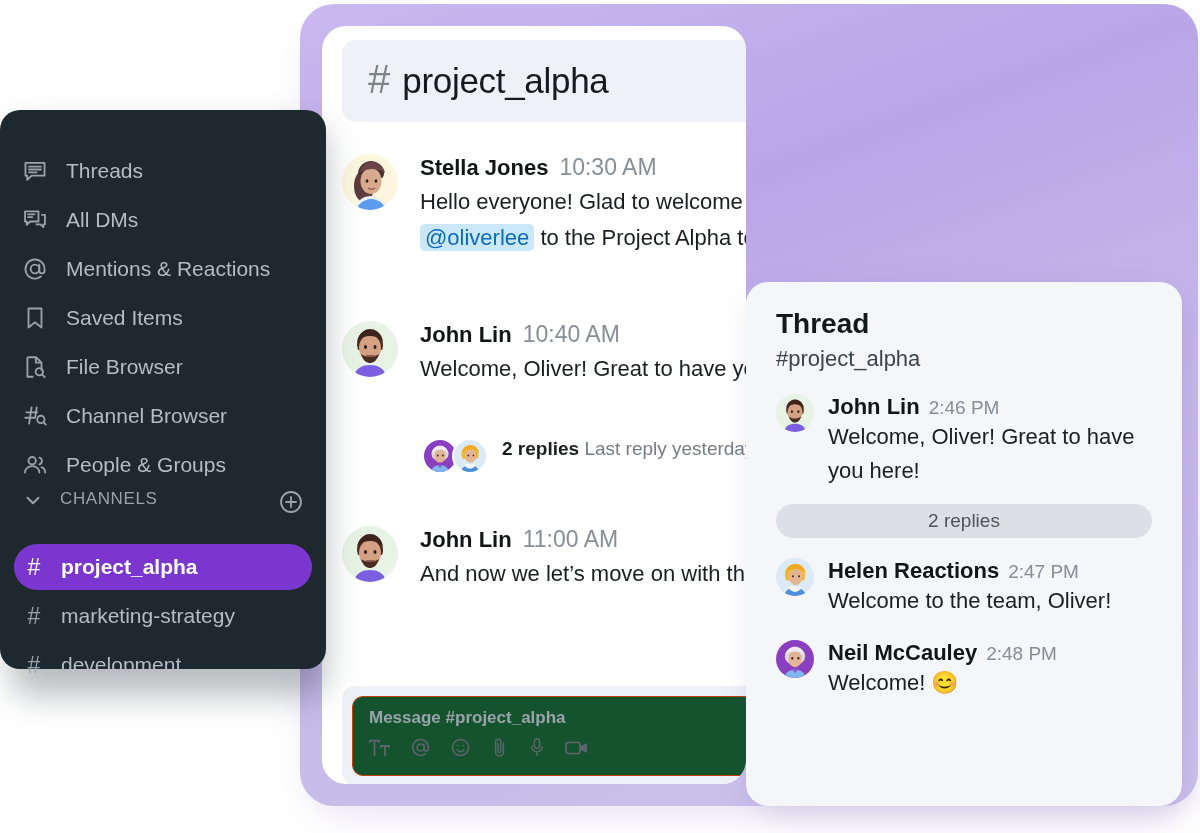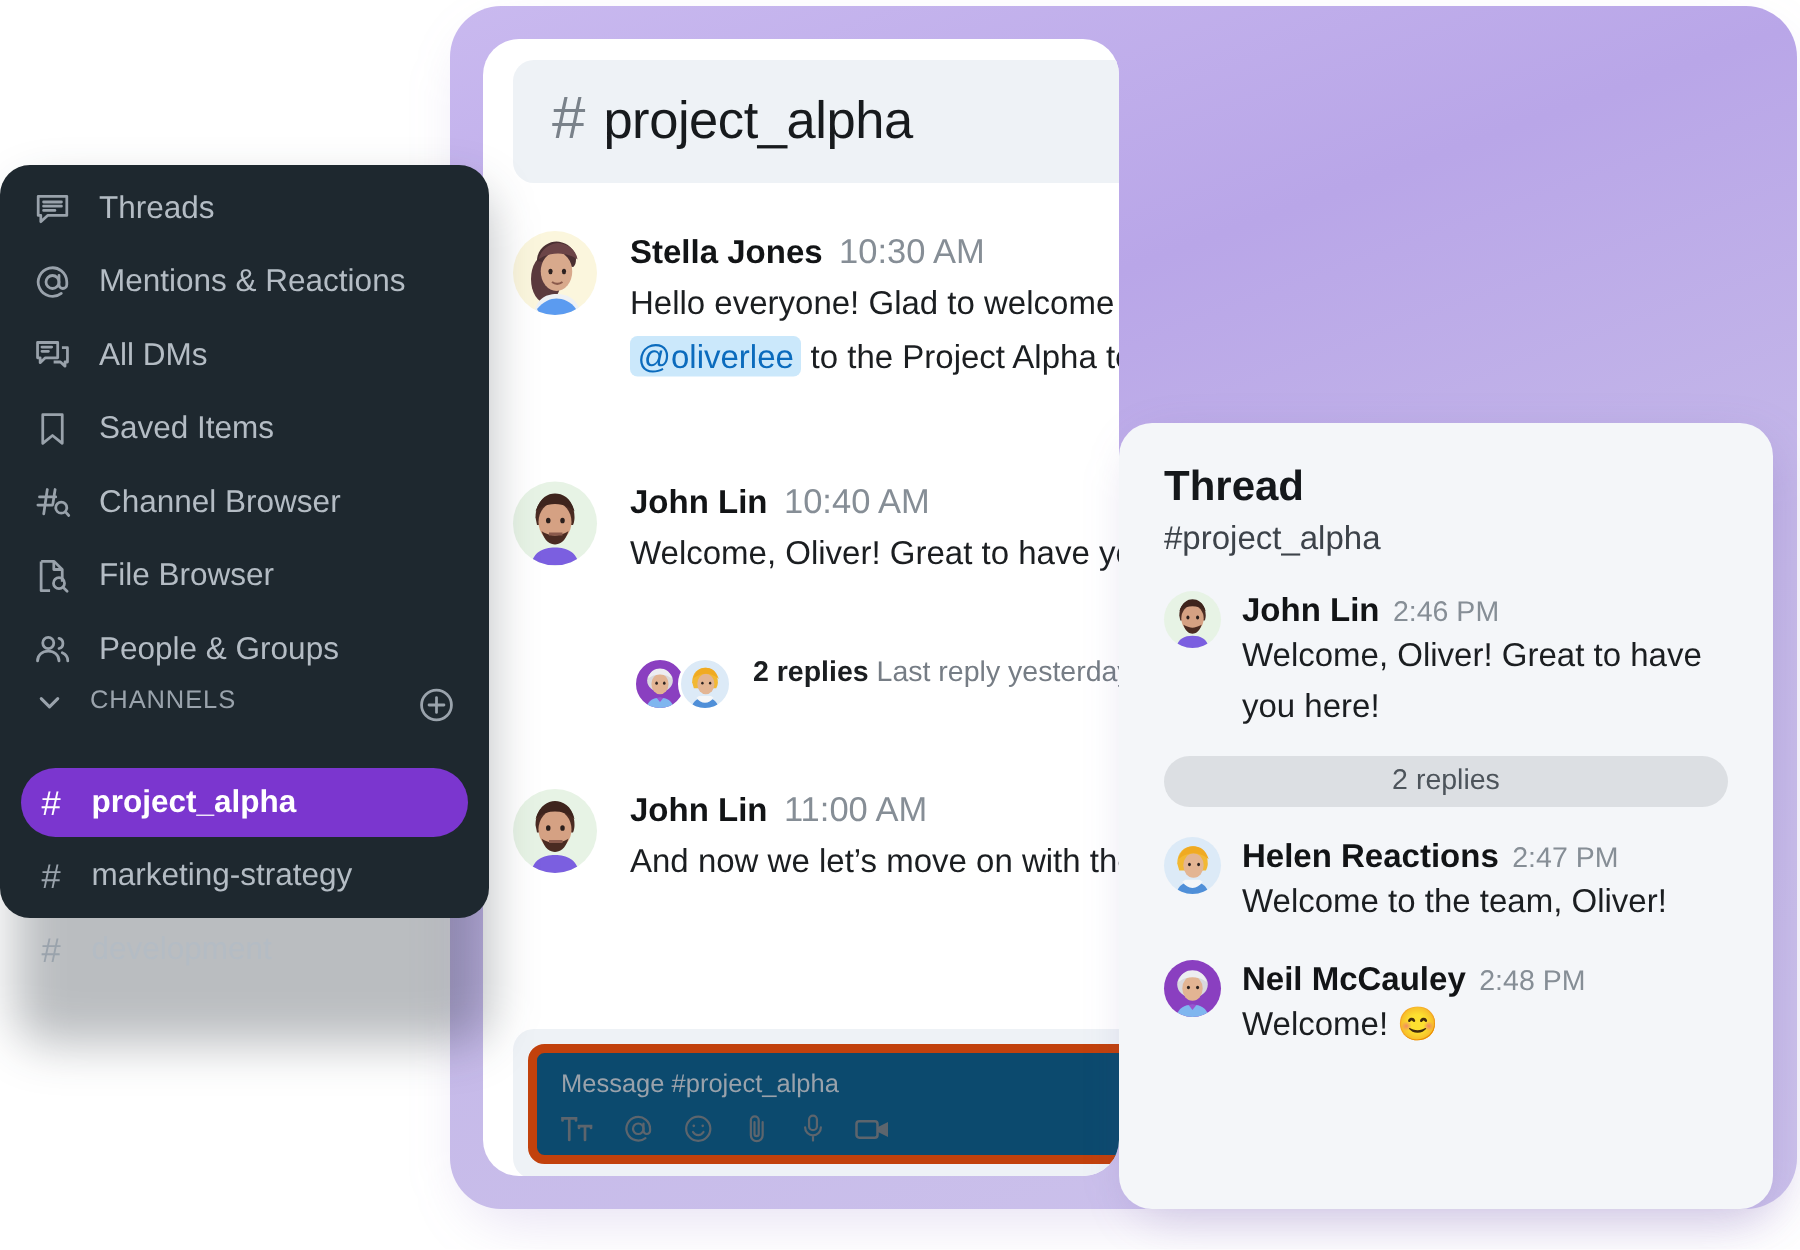--- a/index.html
+++ b/index.html
@@ -82,33 +82,34 @@
 
   
   .composer-wrap {
     position: absolute; left: 20px; top: 660px;
     width: 580px; height: 100px;
     background: #eef2f6; border-radius: 14px;
     padding: 10px;
   }
   .composer {
     width: 100%; height: 100%;
-    background: #0c4a6e; border: 6px solid #c2410c; border-radius: 11px;
+    background: #14532d; border: 1px solid #c2410c; border-radius: 11px;
     padding: 11px 16px;
+    font-weight: bold;
   }
   .composer-ph { font-size: 17px; color: #9aa2ab; margin-bottom: 9px; }
   .composer-icons { display: flex; align-items: center; gap: 19px; color: #5d656d; }
   .composer-icons svg { display: block; }
 
   
   .sidebar {
     position: absolute; left: 0px; top: 110px;
-    width: 326px; height: 502px;
+    width: 326px; height: 559px;
     background: #1e282f; border-radius: 20px;
-    padding-top: 4px;
+    padding-top: 36px;
   }
   .sidebar-shadow{
     position:absolute;left:10px;top:126px;width:316px;height:570px;
     background:rgba(25,35,45,.30);filter:blur(16px);border-radius:22px;
   }
   .nav-item {
     display: flex; align-items: center;
     height: 49px; padding-left: 22px; gap: 18px;
   }
   .nav-item .ic { width: 26px; height: 26px; flex: 0 0 26px; color: #99a2ab; }
@@ -338,68 +339,68 @@
           <path d="M3.2 4.5h17.6v11.8H9l-4.2 3.8v-3.8H3.2z" stroke-linejoin="round"></path>
           <path d="M6.5 8h11M6.5 10.6h11M6.5 13.2h7" stroke-linecap="round"></path>
         </svg>
       </span>
       <span class="nav-label">Threads</span>
     </div>
 
     <div class="nav-item">
       <span class="ic">
         <svg width="26" height="26" viewBox="0 0 24 24" fill="none" stroke="currentColor" stroke-width="1.7">
-          <circle cx="12" cy="12" r="4"></circle>
-          <path d="M16 8v5.6a2.4 2.4 0 0 0 4.8 0V12A8.8 8.8 0 1 0 17.4 19" stroke-linecap="round"></path>
-        </svg>
-      </span>
-      <span class="nav-label">Mentions &amp; Reactions</span>
-    </div>
-
-    <div class="nav-item">
-      <span class="ic">
-        <svg width="26" height="26" viewBox="0 0 24 24" fill="none" stroke="currentColor" stroke-width="1.7">
           <path d="M2.8 4h12.4v9.4H7.6l-3.2 3v-3H2.8z" stroke-linejoin="round"></path>
           <path d="M5.5 6.8h6M5.5 9.4h4" stroke-linecap="round"></path>
           <path d="M17.8 7.2h3.4v8.8h-1.5v2.6l-2.8-2.6h-4.2" stroke-linejoin="round"></path>
         </svg>
       </span>
       <span class="nav-label">All DMs</span>
     </div>
 
     <div class="nav-item">
       <span class="ic">
         <svg width="26" height="26" viewBox="0 0 24 24" fill="none" stroke="currentColor" stroke-width="1.7">
+          <circle cx="12" cy="12" r="4"></circle>
+          <path d="M16 8v5.6a2.4 2.4 0 0 0 4.8 0V12A8.8 8.8 0 1 0 17.4 19" stroke-linecap="round"></path>
+        </svg>
+      </span>
+      <span class="nav-label">Mentions &amp; Reactions</span>
+    </div>
+
+    <div class="nav-item">
+      <span class="ic">
+        <svg width="26" height="26" viewBox="0 0 24 24" fill="none" stroke="currentColor" stroke-width="1.7">
           <path d="M6 3.2h12v17.6L12 16l-6 4.8z" stroke-linejoin="round"></path>
         </svg>
       </span>
       <span class="nav-label">Saved Items</span>
-    </div>
-
-    <div class="nav-item">
-      <span class="ic">
-        <svg width="26" height="26" viewBox="0 0 24 24" fill="none" stroke="currentColor" stroke-width="1.7">
-          <path d="M4 8.6h10M3 13.6h9M8.8 4l-2.2 15M13.6 4l-1.4 9" stroke-linecap="round"></path>
-          <circle cx="17.4" cy="15.2" r="3.4"></circle>
-          <path d="M20 17.8l2 2.2" stroke-linecap="round"></path>
-        </svg>
-      </span>
-      <span class="nav-label">Channel Browser</span>
     </div>
 
     <div class="nav-item">
       <span class="ic">
         <svg width="26" height="26" viewBox="0 0 24 24" fill="none" stroke="currentColor" stroke-width="1.7">
           <path d="M5 3h8l5 5v7.5M5 3v18h5.5" stroke-linejoin="round"></path>
           <path d="M12.8 3.2V8H18" stroke-linejoin="round"></path>
           <circle cx="16" cy="16.4" r="3.4"></circle>
           <path d="M18.6 19l2.4 2.4" stroke-linecap="round"></path>
         </svg>
       </span>
       <span class="nav-label">File Browser</span>
+    </div>
+
+    <div class="nav-item">
+      <span class="ic">
+        <svg width="26" height="26" viewBox="0 0 24 24" fill="none" stroke="currentColor" stroke-width="1.7">
+          <path d="M4 8.6h10M3 13.6h9M8.8 4l-2.2 15M13.6 4l-1.4 9" stroke-linecap="round"></path>
+          <circle cx="17.4" cy="15.2" r="3.4"></circle>
+          <path d="M20 17.8l2 2.2" stroke-linecap="round"></path>
+        </svg>
+      </span>
+      <span class="nav-label">Channel Browser</span>
     </div>
 
     <div class="nav-item">
       <span class="ic">
         <svg width="26" height="26" viewBox="0 0 24 24" fill="none" stroke="currentColor" stroke-width="1.7">
           <circle cx="9.4" cy="8" r="3.4"></circle>
           <path d="M2.8 19c0-3.6 3-6 6.6-6s6.6 2.4 6.6 6" stroke-linecap="round"></path>
           <path d="M16 5.2a3.2 3.2 0 0 1 0 6.2M18 14c2.2.9 3.4 2.6 3.4 5" stroke-linecap="round"></path>
         </svg>
       </span>

